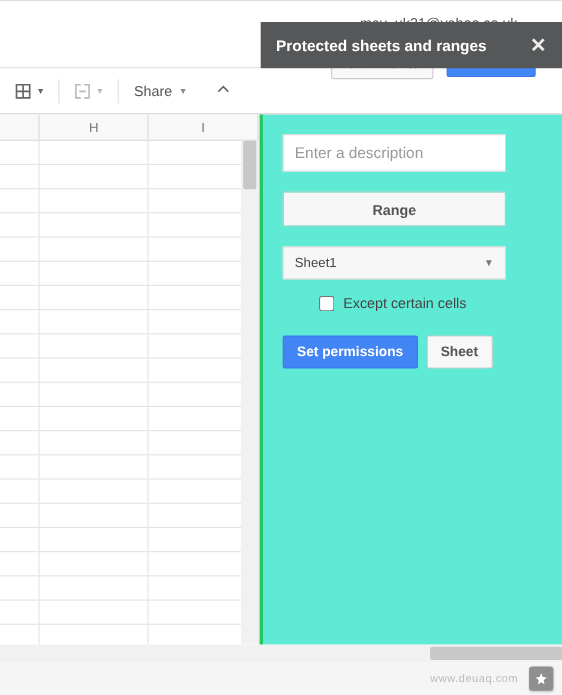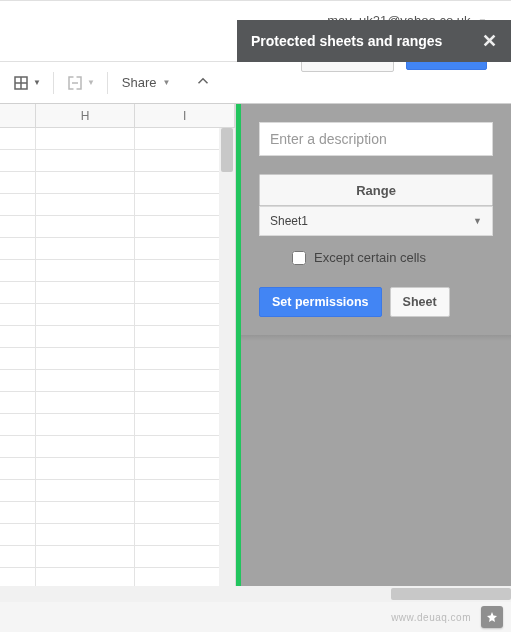--- a/index.html
+++ b/index.html
@@ -34,32 +34,32 @@
   .ch2 { width: 100px; }
   .rows { }
   .row { display: flex; height: 22px; border-bottom: 1px solid #e3e3e3; }
   .cell { border-right: 1px solid #e3e3e3; }
   .c0 { width: 36px; }
   .c1 { width: 100px; }
   .c2 { width: 100px; }
   .vscroll { position: absolute; right: 0; top: 24px; width: 16px; bottom: 0; background: #f1f1f1; }
   .vthumb { position: absolute; left: 2px; right: 2px; top: 0; height: 44px; background: #c8c8c8; border-radius: 2px; }
 
-  .panel { flex: 1; background: #a3a3a3; border-left: 5px solid #22c55e; display: flex; flex-direction: column; }
+  .panel { flex: 1; background: #5eead4; border-left: 3px solid #22c55e; display: flex; }
   .panel-head { background: #555759; color: #fff; height: 42px; display: flex; align-items: center; padding: 0 14px; margin-top: -42px; z-index: 5; position: relative; font-size: 14px; font-weight: bold; }
   .panel-head .title { flex: 1; }
   .panel-head .close { cursor: pointer; font-size: 18px; line-height: 1; opacity: 0.9; }
   .panel-body { padding: 18px 18px; }
   .desc-input { width: 100%; height: 34px; padding: 0 10px; border: 1px solid #d9d9d9; font-size: 14px; color: #444; }
   .desc-input::placeholder { color: #999; }
   .tabs { display: flex; margin-top: 18px; border: 1px solid #c8c8c8; border-radius: 1px; overflow: hidden; }
   .tab { flex: 1; height: 30px; display: flex; align-items: center; justify-content: center; font-size: 13px; font-weight: bold; color: #555; cursor: pointer; background: #f7f7f7; }
   .tab + .tab { border-left: 1px solid #c8c8c8; }
   .tab.active { background: linear-gradient(#e4e4e4,#eaeaea); box-shadow: inset 0 1px 3px rgba(0,0,0,0.15); }
-  .sheet-select { height: 30px; border: 1px solid #d9d9d9; background: #f7f7f7; display: flex; align-items: center; padding: 0 10px; cursor: pointer; font-size: 12px; color: #444; position: relative; }
+  .sheet-select { margin-top: 18px; height: 30px; border: 1px solid #d9d9d9; background: #f7f7f7; display: flex; align-items: center; padding: 0 10px; cursor: pointer; font-size: 12px; color: #444; position: relative; }
   .sheet-select .caret { position: absolute; right: 10px; font-size: 9px; color: #777; }
   .check-row { margin-top: 14px; display: flex; align-items: center; font-size: 13px; color: #444; padding-left: 33px; }
   .check-row input { margin-right: 8px; width: 14px; height: 14px; }
   .panel-actions { margin-top: 22px; display: flex; }
   .panel-actions .btn { height: 30px; font-size: 12.5px; }
   .panel-shadow { height: 6px; background: linear-gradient(rgba(0,0,0,0.08),rgba(0,0,0,0)); }
 
   .footer { position: absolute; left: 0; right: 0; bottom: 0; height: 46px; display: flex; flex-direction: column; }
   .hscroll { height: 16px; background: #f1f1f1; position: relative; }
   .hthumb { position: absolute; top: 2px; bottom: 2px; right: 0; width: 120px; background: #c8c8c8; border-radius: 2px; }

